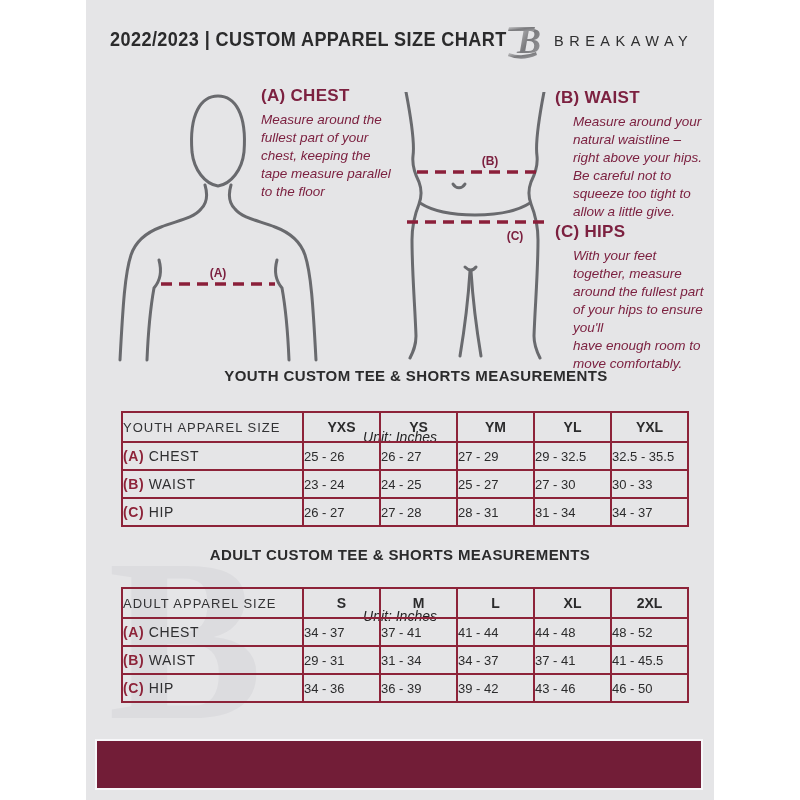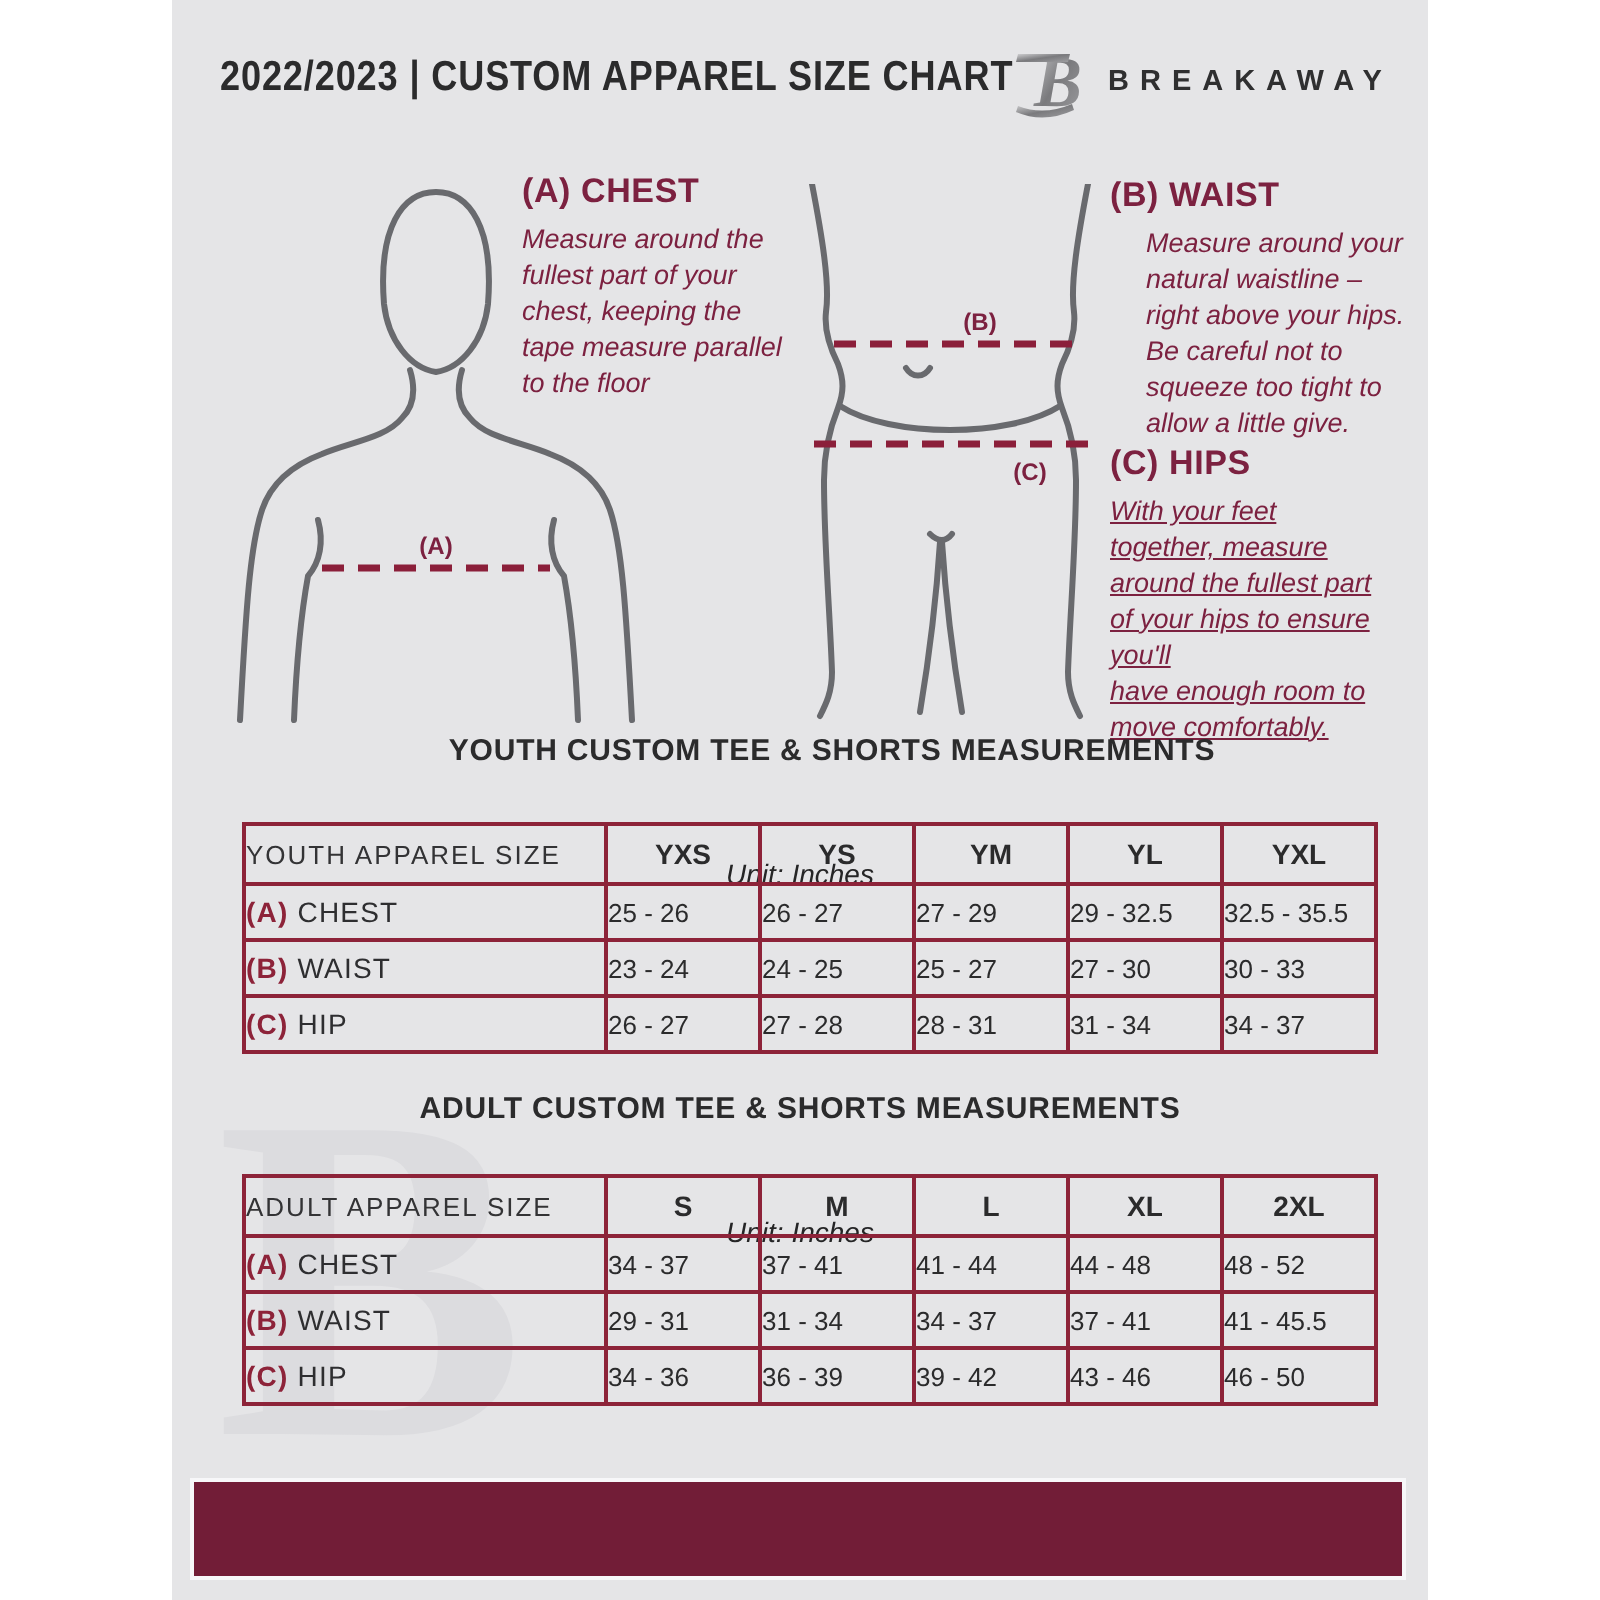--- a/index.html
+++ b/index.html
@@ -15,36 +15,36 @@
   }
   
   .hdr-title{
     position:absolute;left:24px;top:27px;
     font-size:21px;font-weight:bold;color:#2b2b2c;letter-spacing:.5px;
     transform:scaleX(.86);transform-origin:left top;white-space:nowrap;
   }
   .logo-svg{position:absolute;left:421px;top:17px;}
   .brand{
     position:absolute;left:468px;top:33px;
-    font-size:14.5px;font-weight:bold;color:#2f2f30;letter-spacing:5.5px;white-space:nowrap;
+    font-size:14.5px;font-weight:normal;color:#2f2f30;letter-spacing:5.5px;white-space:nowrap;
   }
   
   .ins-h{
     position:absolute;font-size:17px;font-weight:bold;color:#7c2140;letter-spacing:.3px;white-space:nowrap;
   }
   .ins-b{
     position:absolute;font-size:13.5px;font-style:italic;font-weight:500;
     color:#7c2140;line-height:1.33;white-space:pre-line;
   }
   #ins-a-h{left:175px;top:86px;}
   #ins-a-b{left:175px;top:111px;width:165px;}
   #ins-b-h{left:469px;top:88px;}
   #ins-b-b{left:469px;top:113px;width:162px;margin-left:18px;}
   #ins-c-h{left:469px;top:222px;}
-  #ins-c-b{left:469px;top:247px;width:162px;text-decoration:underline;}
+  #ins-c-b{left:487px;top:247px;width:162px;}
   .fig{position:absolute;}
   #fig-chest{left:29px;top:82px;}
   #fig-waist{left:299px;top:92px;}
   .fig-label{font:bold 12px "Liberation Sans",sans-serif;fill:#7c2140;}
   .body-line{fill:none;stroke:#696a6e;stroke-width:3;stroke-linecap:round;}
   .dash-line{fill:none;stroke:#8b1f3a;stroke-width:3.4;stroke-dasharray:11 7;}
   
   .sec-title{
     position:absolute;left:0;width:628px;text-align:center;
     font-size:15px;font-weight:bold;color:#2b2b2c;letter-spacing:.4px;

